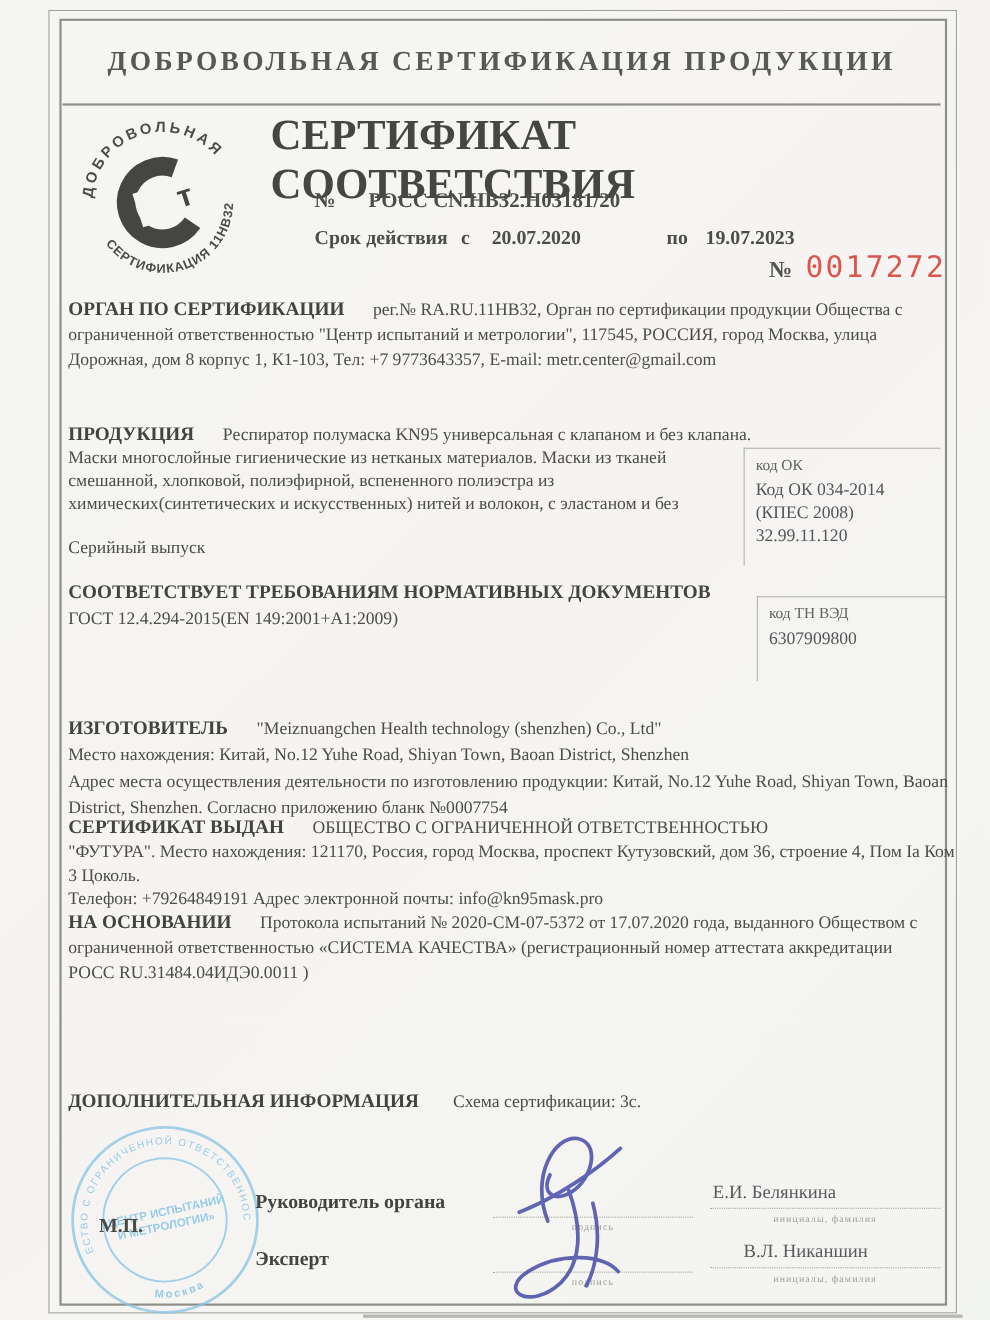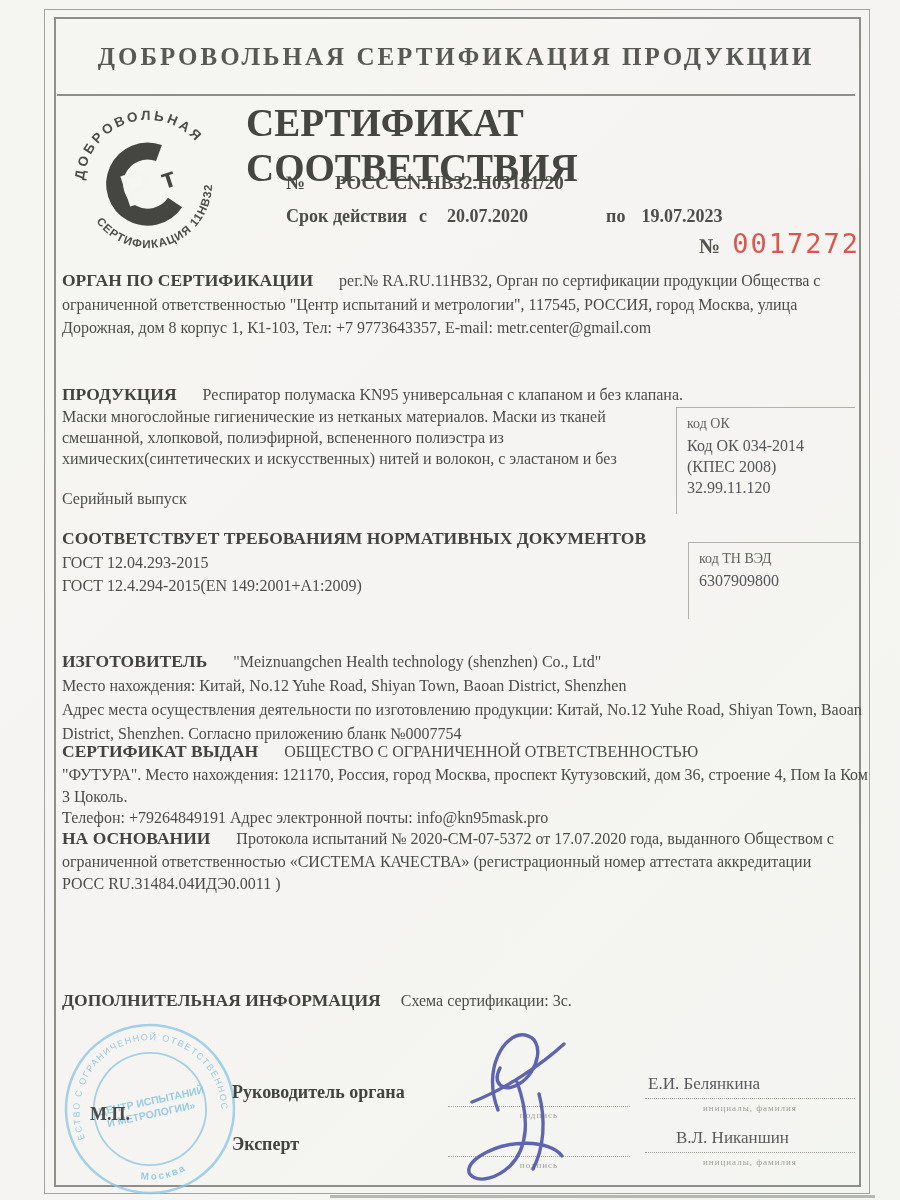--- a/index.html
+++ b/index.html
@@ -88,21 +88,20 @@
 
   <div class="codebox" style="left:676px;top:407px;width:158px;height:92px;">
     <div class="cb-lbl">код ОК</div>
     <div>Код ОК 034-2014</div>
     <div>(КПЕС 2008)</div>
     <div>32.99.11.120</div>
   </div>
 
   <div class="sec" style="left:62px;top:512px;width:640px;">
     <div class="lbl" style="margin-right:0;margin-top:14px;">СООТВЕТСТВУЕТ ТРЕБОВАНИЯМ НОРМАТИВНЫХ ДОКУМЕНТОВ</div>
-    <div>ГОСТ 12.04.293-2015</div>
     <div>ГОСТ 12.4.294-2015(EN 149:2001+А1:2009)</div>
   </div>
 
   <div class="codebox" style="left:688px;top:542px;width:150px;height:62px;">
     <div class="cb-lbl">код ТН ВЭД</div>
     <div>6307909800</div>
   </div>
 
   <div class="sec" style="left:62px;top:648px;width:802px;line-height:1.5;">
     <div><span class="lbl">ИЗГОТОВИТЕЛЬ</span><span>"Meiznuangchen Health technology (shenzhen) Co., Ltd"</span></div>
@@ -114,21 +113,21 @@
     <div><span class="lbl">СЕРТИФИКАТ ВЫДАН</span><span>ОБЩЕСТВО С ОГРАНИЧЕННОЙ ОТВЕТСТВЕННОСТЬЮ</span></div>
     <div>"ФУТУРА". Место нахождения: 121170, Россия, город Москва, проспект Кутузовский, дом 36, строение 4, Пом Iа Ком 3 Цоколь.</div>
     <div>Телефон: +79264849191 Адрес электронной почты: info@kn95mask.pro</div>
   </div>
 
   <div class="sec" style="left:62px;top:826px;width:792px;line-height:1.4;">
     <span class="lbl">НА ОСНОВАНИИ</span><span>Протокола испытаний № 2020-СМ-07-5372 от 17.07.2020 года, выданного Обществом с ограниченной ответственностью «СИСТЕМА КАЧЕСТВА» (регистрационный номер аттестата аккредитации РОСС RU.31484.04ИДЭ0.0011 )</span>
   </div>
 
   <div class="sec" style="left:62px;top:988px;width:790px;">
-    <span class="lbl" style="margin-right:20px;">ДОПОЛНИТЕЛЬНАЯ ИНФОРМАЦИЯ</span><span>Схема сертификации: 3с.</span>
+    <span class="lbl" style="margin-right:31px;">ДОПОЛНИТЕЛЬНАЯ ИНФОРМАЦИЯ</span><span>Схема сертификации: 3с.</span>
   </div>
 
   <svg style="position:absolute;left:50px;top:1020px;opacity:.78;" width="200" height="178" viewBox="-100 -89 200 178" xmlns="http://www.w3.org/2000/svg">
     <defs>
       <path id="stTop" d="M -70 14 A 71 71 0 1 1 70 14"></path>
       <path id="stBot" d="M -42 57 A 71 71 0 0 0 42 57"></path>
     </defs>
     <g transform="rotate(-12)" fill="#7fc0e2">
       <circle r="84" stroke="#8cc6e4" stroke-width="2.5" fill="none"></circle>
       <circle r="56" stroke="#8cc6e4" stroke-width="1.8" fill="none"></circle>

